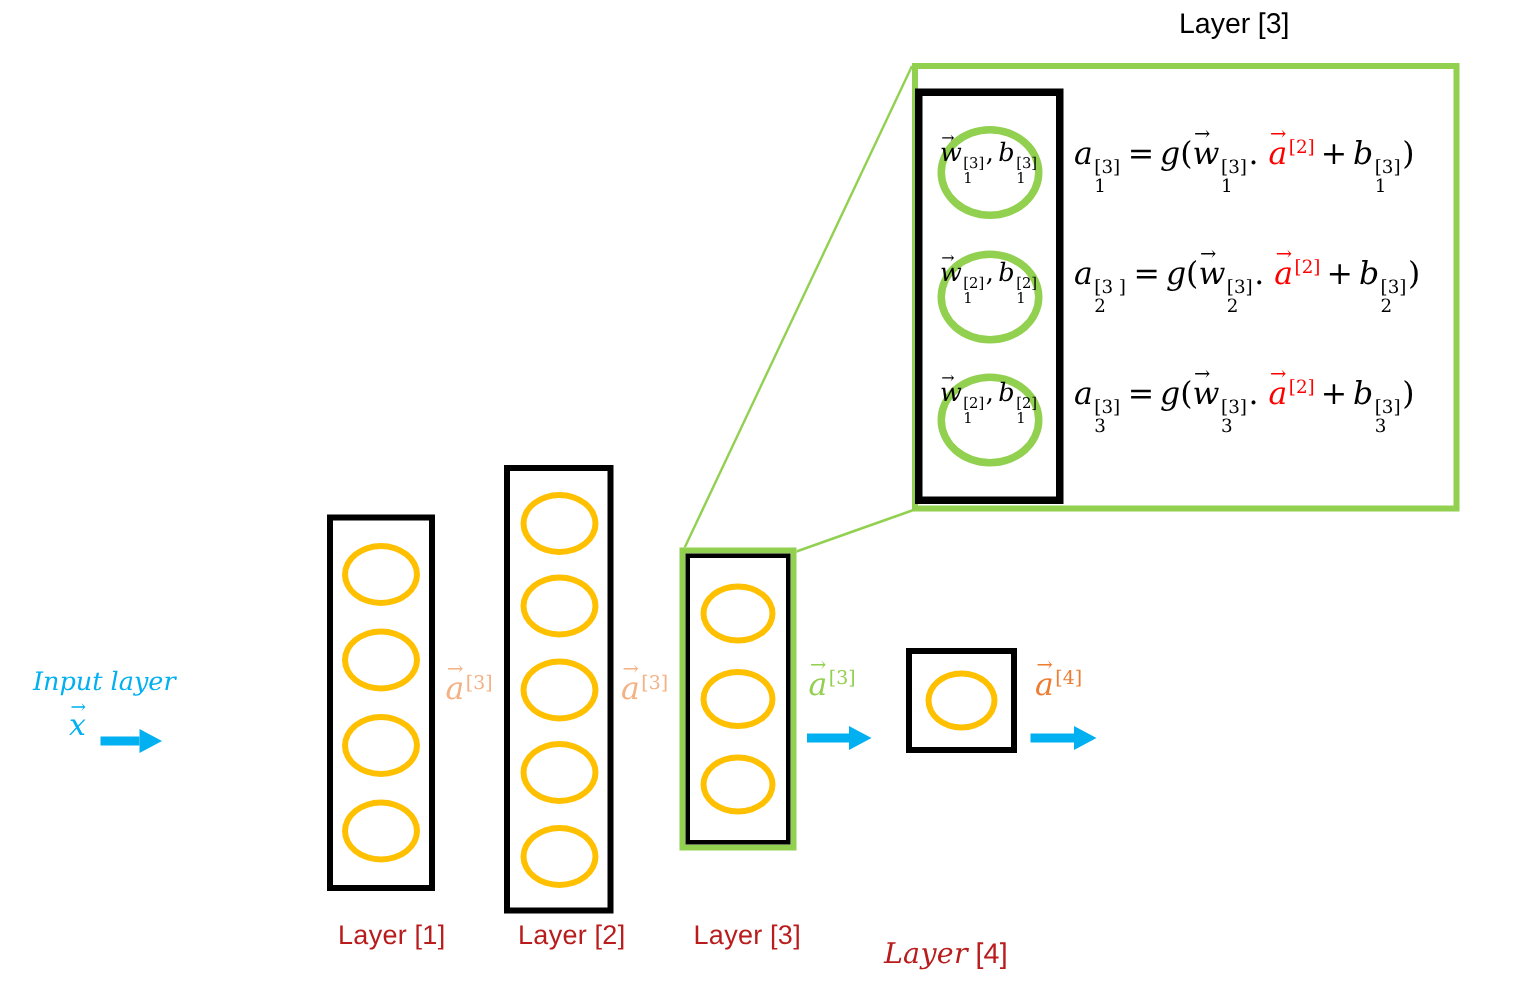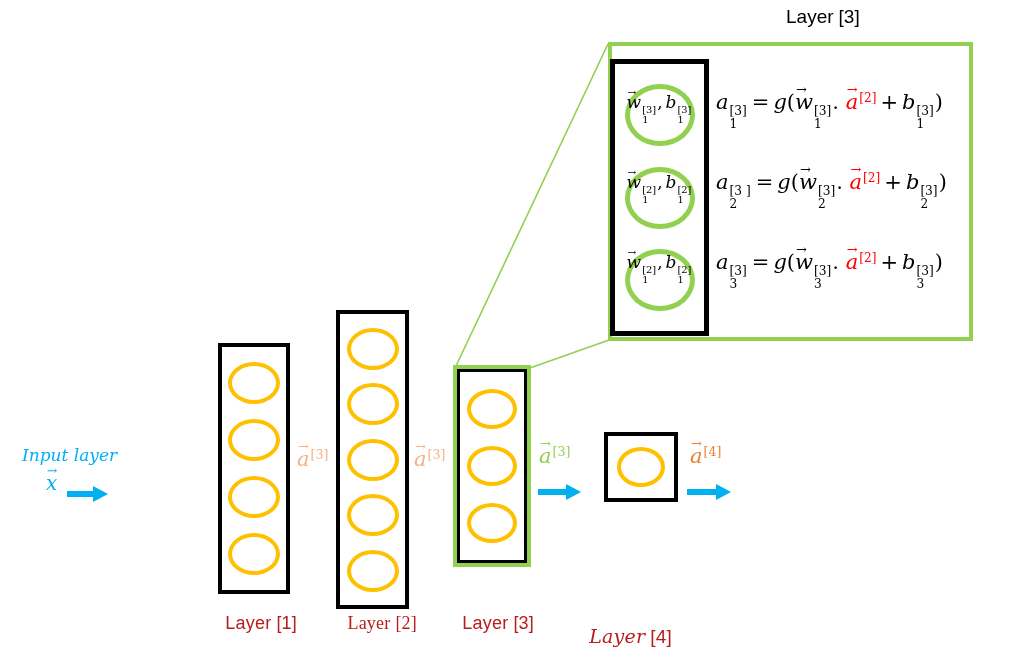--- a/index.html
+++ b/index.html
@@ -124,21 +124,21 @@
     <span class="vec"><span class="acc">→</span><span class="mi">a</span></span><span class="sup1">[3]</span>
   </div>
 
   <div class="layerbox" style="left:336px; top:310px; width:73px; height:299px;">
     <div class="neuron" style="width:52px;height:42px;"></div>
     <div class="neuron" style="width:52px;height:42px;"></div>
     <div class="neuron" style="width:52px;height:42px;"></div>
     <div class="neuron" style="width:52px;height:42px;"></div>
     <div class="neuron" style="width:52px;height:42px;"></div>
   </div>
-  <div class="layerlabel" style="left:317px; top:613px;font-family:Liberation Serif, serif;">
+  <div class="layerlabel" style="left:317px; top:613px;">
     <span class="wgap">Layer</span><span>[2]</span>
   </div>
 
   <div class="act" style="left:414px; top:447px; color:#F4B183;">
     <span class="vec"><span class="acc">→</span><span class="mi">a</span></span><span class="sup1">[3]</span>
   </div>
 
   <div class="greenframe" style="left:453px; top:365px; width:78px; height:202px;">
     <div class="inner">
       <div class="neuron" style="width:50px;height:40px;"></div>

